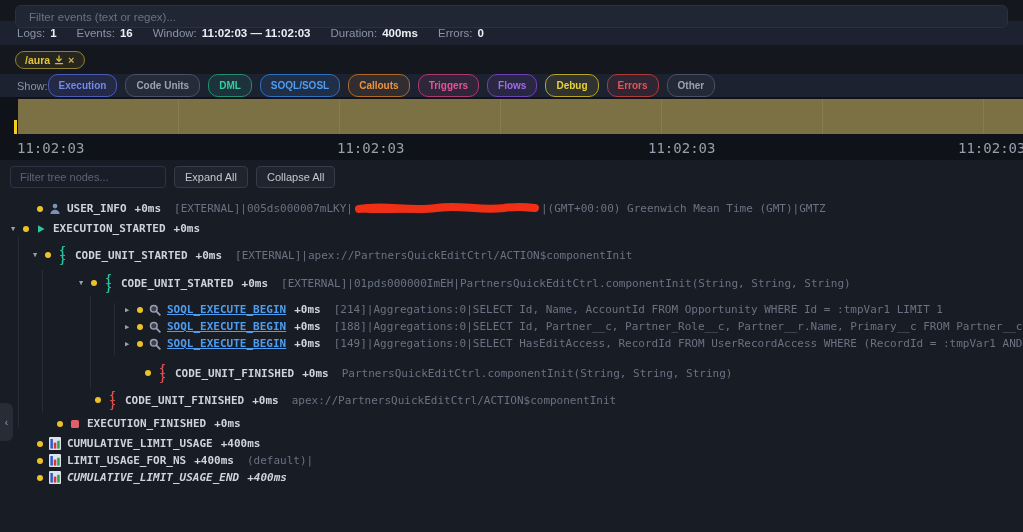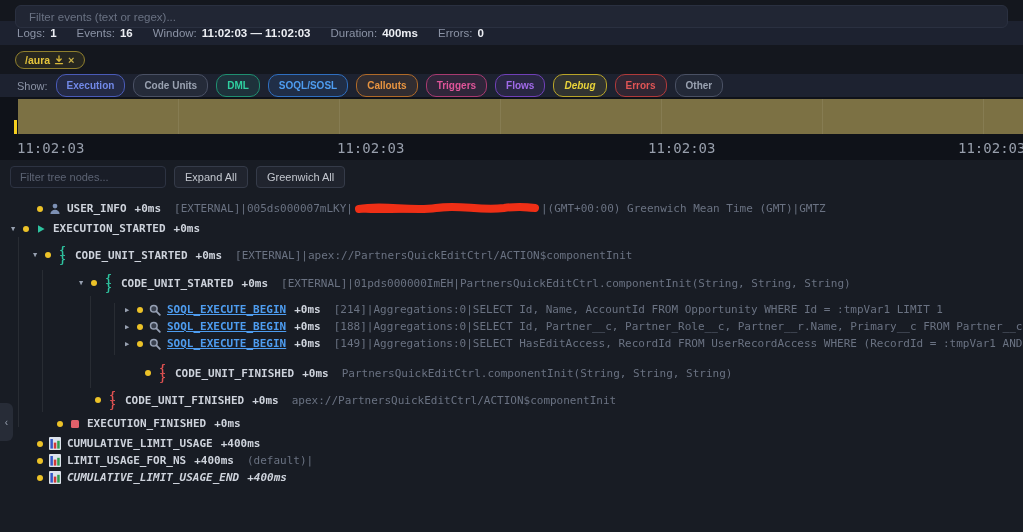--- a/index.html
+++ b/index.html
@@ -28,21 +28,21 @@
   .chip {
     display:flex; align-items:center; gap:4px; border:1px solid #8f7f2e;
     background:rgba(205,175,45,.10); border-radius:10px; padding:2px 9px;
     color:#e3c33b; font-weight:700; font-size:10.5px; cursor:pointer;
   }
   .chip .dl-icon { display:flex; }
   .chip .chip-close { color:#c9b148; font-weight:700; font-size:11px; cursor:pointer; }
   
   .show-row {
     height:23px; background:#1d2230; display:flex; align-items:center;
-    gap:8px; padding:0 17px; font-size:11px; color:#8b93a5;
+    padding:0 17px; font-size:11px; color:#8b93a5;
   }
   .pill {
     border-radius:10px; padding:5px 10px; font-size:10px; font-weight:700;
     border:1px solid; cursor:pointer; white-space:nowrap;
   }
   
   .timeline-wrap { height:63px; background:#0f1219; position:relative; }
   .tl-bar { position:absolute; left:18px; right:0; top:2px; height:35px; }
   .tl-div { position:absolute; top:0; width:1px; height:35px; background:rgba(255,255,255,.08); }
   .tl-marker { position:absolute; width:3px; height:14px; top:23px; left:14px; }
@@ -131,21 +131,21 @@
 <div class="show-row">
   <span>Show:</span>
   <span id="pills" style="display:flex;gap:8px;">
       <span class="pill" style="color: rgb(114, 137, 232); border-color: rgb(74, 91, 184); background: rgba(90, 110, 220, 0.12);">Execution</span>
       <span class="pill" style="color: rgb(154, 162, 177); border-color: rgb(74, 81, 100); background: rgba(140, 150, 170, 0.08);">Code Units</span>
       <span class="pill" style="color: rgb(47, 208, 160); border-color: rgb(31, 143, 112); background: rgba(40, 200, 160, 0.1);">DML</span>
       <span class="pill" style="color: rgb(78, 157, 240); border-color: rgb(47, 111, 192); background: rgba(60, 140, 240, 0.12);">SOQL/SOSL</span>
       <span class="pill" style="color: rgb(232, 148, 64); border-color: rgb(176, 106, 40); background: rgba(230, 150, 60, 0.1);">Callouts</span>
       <span class="pill" style="color: rgb(224, 85, 154); border-color: rgb(168, 58, 112); background: rgba(220, 80, 150, 0.1);">Triggers</span>
       <span class="pill" style="color: rgb(160, 106, 232); border-color: rgb(112, 64, 184); background: rgba(150, 90, 230, 0.1);">Flows</span>
-      <span class="pill" style="color: rgb(232, 210, 58); border-color: rgb(184, 164, 40); background: rgba(230, 210, 60, 0.1); font-style: italic;">Debug</span>
+      <span class="pill" style="color: rgb(232, 210, 58); border-color: rgb(184, 164, 40); background: rgba(230, 210, 60, 0.1);">Debug</span>
       <span class="pill" style="color: rgb(224, 85, 85); border-color: rgb(176, 58, 58); background: rgba(220, 80, 80, 0.1);">Errors</span>
       <span class="pill" style="color: rgb(154, 162, 177); border-color: rgb(74, 81, 100); background: rgba(140, 150, 170, 0.06);">Other</span>
     </span>
 </div>
 
 <div class="timeline-wrap">
   <div class="tl-bar" id="tl-bar" style="background: rgb(124, 113, 68);">
       <div class="tl-div" style="left: 160px;"></div>
       <div class="tl-div" style="left: 321px;"></div>
       <div class="tl-div" style="left: 482px;"></div>
@@ -158,21 +158,21 @@
       <span class="tl-tick" style="left: 17px;">11:02:03</span>
       <span class="tl-tick" style="left: 337px;">11:02:03</span>
       <span class="tl-tick" style="left: 648px;">11:02:03</span>
       <span class="tl-tick" style="left: 958px;">11:02:03</span>
     </div>
 </div>
 
 <div class="tree-controls">
   <input class="tree-filter" placeholder="Filter tree nodes..." style="">
   <button class="tc-btn">Expand All</button>
-  <button class="tc-btn">Greenwich All</button>
+  <button class="tc-btn">Collapse All</button>
 </div>
 
 <div class="tree" id="tree">
   <div class="guide" style="left:18px; top:44px; height:190px;"></div>
   <div class="guide" style="left:42px; top:77px; height:142px;"></div>
   <div class="guide" style="left:90px; top:103px; height:92px;"></div>
   <div class="guide" style="left:114px; top:110px; height:52px;"></div>
 <div class="trow" style="margin-left: 20px; margin-top: 0px;">
       <span class="arrow"></span>
       <span class="dotslot">

